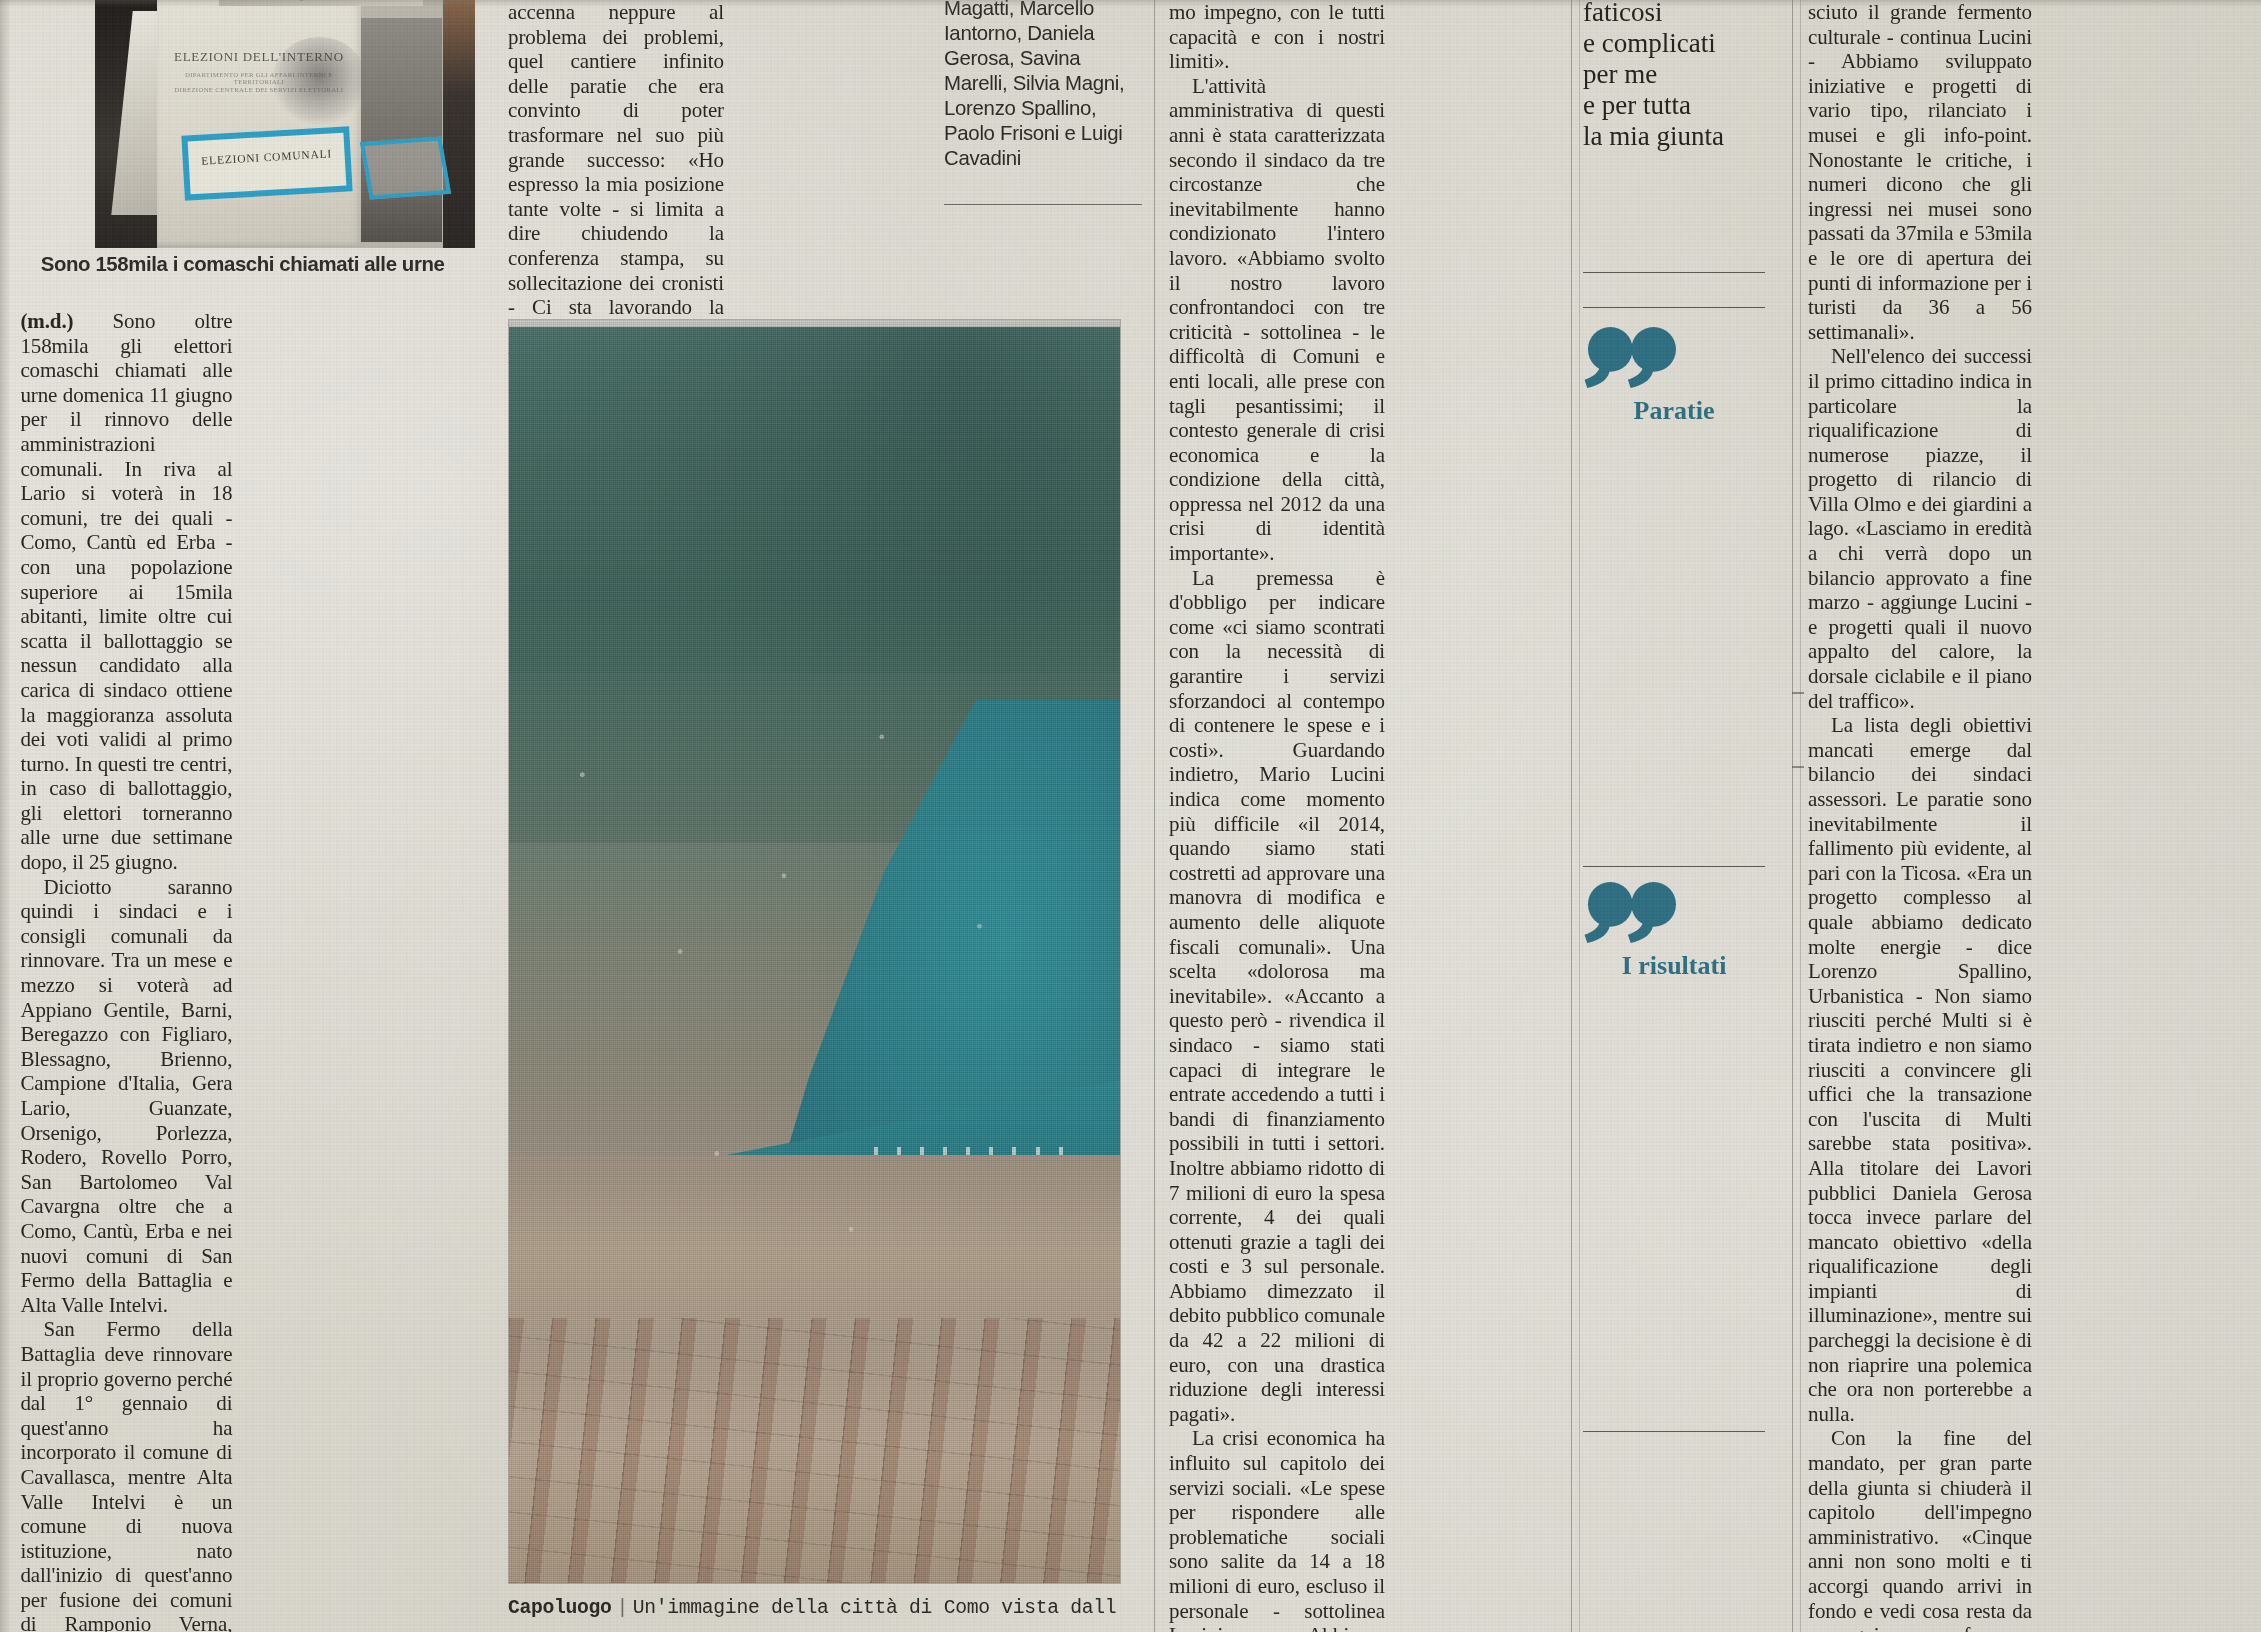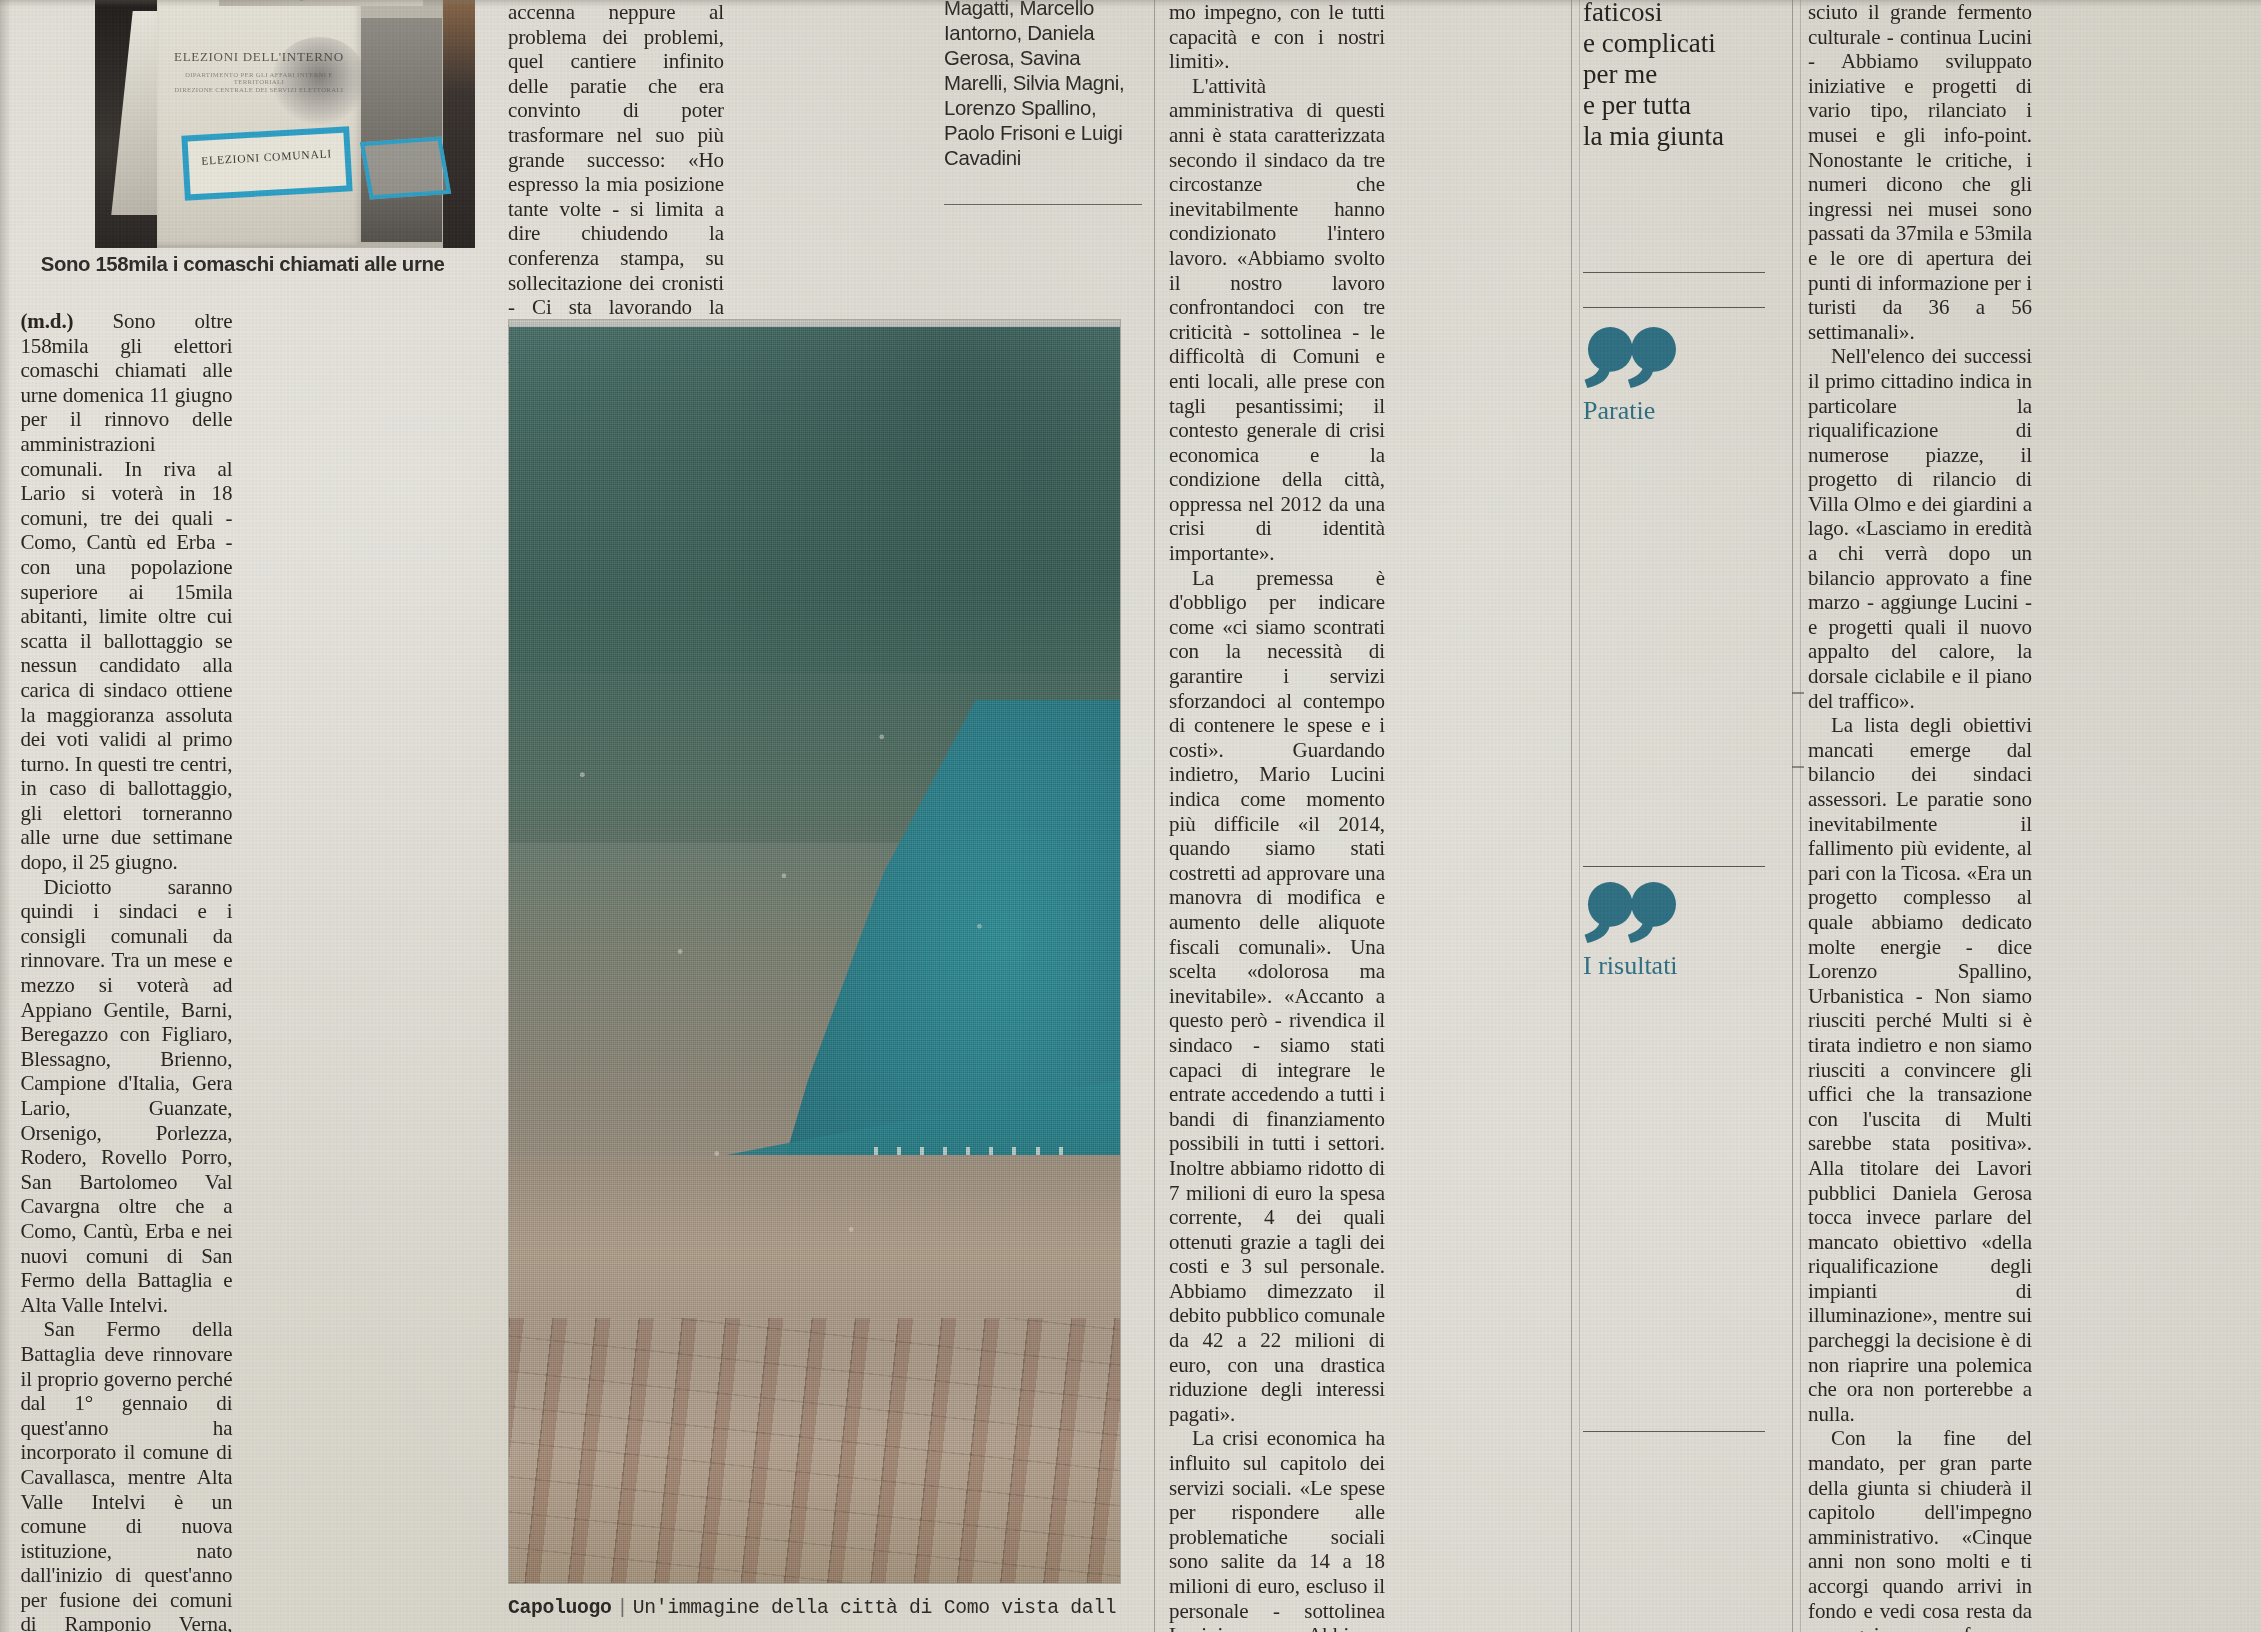--- a/index.html
+++ b/index.html
@@ -207,21 +207,21 @@
   .q-text {
     font-family:"Liberation Serif", serif;
     font-size:27px; line-height:31px; color:#262220; font-weight:400;
   }
   .q-mark {
     width:102px; height:65px; position:relative; margin-bottom:4.1px;
   }
   .q-mark svg { display:block; }
   .q-title {
     font-family:"Liberation Serif", serif;
-    font-weight:normal; font-size:26px; color:#2f6f82; margin-bottom:1.4px;
+    font-weight:bold; font-size:26px; color:#2f6f82; margin-bottom:1.4px;text-align:center;
   }
   .q-rule { position:absolute; left:0; width:182px; height:1.4px; background:#3a3733; opacity:.8; }
 
   
   #col6 { left:1808px; width:224px; }
   #col6 .body-text { position:absolute; left:0; top:0; width:224px; }
 
   
   .vrule { position:absolute; width:1.4px; background:#55524b; opacity:.45; }
   

